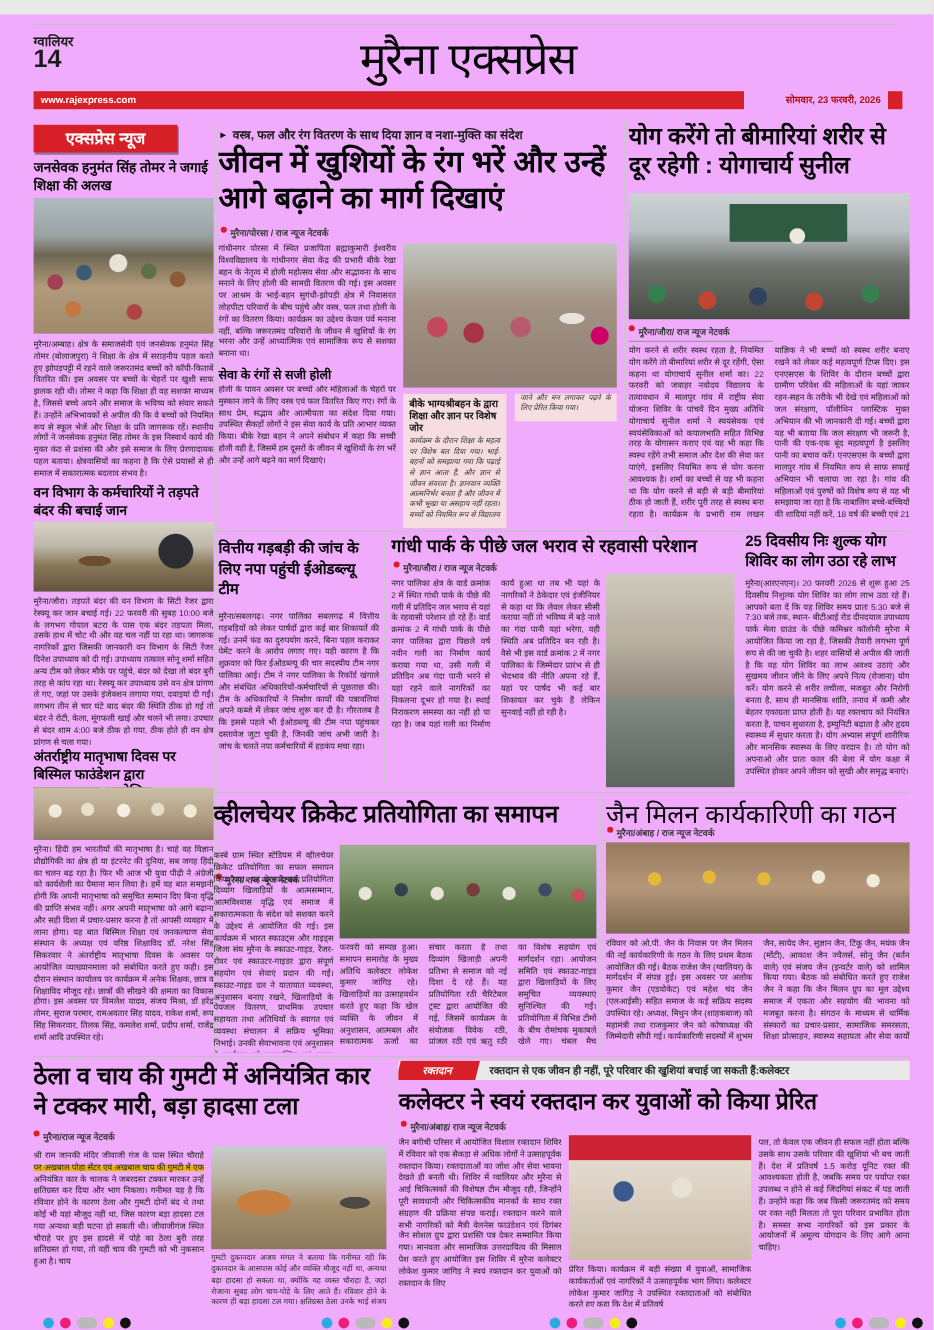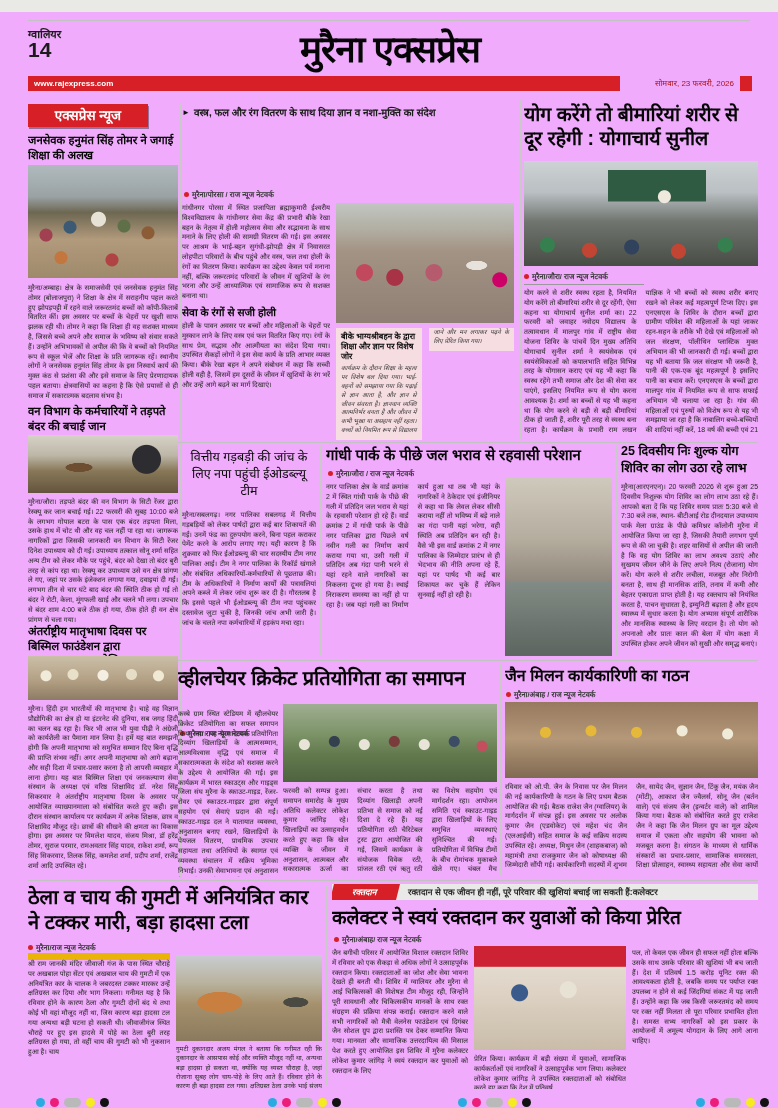--- a/index.html
+++ b/index.html
@@ -4,21 +4,21 @@
 <style>
   html,body{margin:0;padding:0;background:#e9e9e6}
   .page{position:relative;width:778px;height:1108px;margin:12px auto;background:#f0abfc;
         font-family:"Liberation Sans","DejaVu Sans",sans-serif;color:#1b1b1b;overflow:hidden}
   .abs{position:absolute}
   .hrule{position:absolute;height:0;border-top:1px solid #c2c2c0}
   .vrule{position:absolute;width:0;border-left:1px solid #c9c9c7}
   .bt{font-size:6.9px;line-height:1.42;text-align:justify;color:#262626;overflow:hidden}
   .bt-s{font-size:6.4px;line-height:1.45;text-align:justify;color:#2c2c2c;overflow:hidden}
   .hl{font-weight:bold;color:#060606;overflow:hidden}
-  .by{display:flex;align-items:center;gap:3px;font-size:7.4px;font-weight:bold;color:#3a3a3a}
+  .by{display:flex;gap:3px;font-size:7.4px;font-weight:bold;color:#3a3a3a}
   .by .dot{width:5px;height:5px;border-radius:50%;background:#d61f26;flex:none}
   .cols2{column-count:2;column-gap:9px}
   .cols3{column-count:3;column-gap:9px}
   .ribbon{background:#d61f26;color:#fff;text-align:center;font-weight:bold;box-shadow:1px 2px 0 rgba(40,40,40,.45)}
   .redbar{background:#d61f26;color:#fff;font-weight:bold;box-sizing:border-box;padding-left:6px}
   .pinkwrap{column-count:2;column-gap:7px}
   .pbx{background:#f6dde2;padding:4px 5px 5px;margin-bottom:6px;break-inside:avoid;-webkit-column-break-inside:avoid}
   .pbx .t{font-size:8.1px;font-weight:bold;line-height:1.25;margin-bottom:2px;color:#101010}
   .pbx .x{font-size:6.2px;line-height:1.42;font-style:italic;text-align:justify;color:#333}
   .ph{position:absolute;overflow:hidden;background-repeat:no-repeat;background-color:#b5af a3}
@@ -101,23 +101,23 @@
   .ph10{background-size:auto,auto,100% 20%,100% 100%;background-position:0 0,0 0,0 0,0 0}
 </style>
 </head>
 <body>
 
 <div class="page">
 
   <div class="hrule" style="left:28px;top:8px;width:722px"></div>
   <div class="abs" style="left:28px;top:14px;font-size:11px;font-weight:bold">ग्वालियर</div>
   <div class="abs" style="left:28px;top:26px;font-size:21px;font-weight:800">14</div>
-  <div class="abs" style="left:180px;top:10px;width:420px;text-align:center;font-size:37px;font-weight:700;letter-spacing:-1px;color:#060606">मुरैना एक्सप्रेस</div>
+  <div class="abs" style="left:180px;top:10px;width:420px;text-align:center;font-size:37px;font-weight:400;letter-spacing:-1px;color:#060606">मुरैना एक्सप्रेस</div>
   <div class="abs redbar" style="left:28px;top:64px;width:592px;height:15px;font-size:8px;line-height:15px">www.rajexpress.com</div>
-  <div class="abs" style="left:612px;top:64px;width:122px;height:15px;line-height:15px;font-size:8px;font-weight:normal;color:#b01116;text-align:right">सोमवार, 23 फरवरी, 2026</div>
+  <div class="abs" style="left:612px;top:64px;width:122px;height:15px;line-height:15px;font-size:8px;font-weight:bold;color:#b01116;text-align:right">सोमवार, 23 फरवरी, 2026</div>
   <div class="abs" style="left:740px;top:64px;width:12px;height:15px;background:#d61f26"></div>
 
   <div class="vrule" style="left:180px;top:92px;height:774px"></div>
   <div class="vrule" style="left:520px;top:88px;height:340px"></div>
   <div class="hrule" style="left:178px;top:430px;width:580px"></div>
   <div class="vrule" style="left:320px;top:434px;height:210px"></div>
   <div class="vrule" style="left:616px;top:434px;height:210px"></div>
   <div class="hrule" style="left:178px;top:648px;width:580px"></div>
   <div class="vrule" style="left:500px;top:652px;height:212px"></div>
   <div class="hrule" style="left:28px;top:868px;width:730px"></div>
@@ -134,20 +134,21 @@
   <div class="abs bt" style="left:28px;top:485px;width:150px;height:125px">मुरैना/जौरा। तड़पते बंदर की वन विभाग के सिटी रेंजर द्वारा रेस्क्यू कर जान बचाई गई। 22 फरवरी की सुबह 10:00 बजे के लगभग गोपाल बटरा के पास एक बंदर तड़पता मिला, उसके हाथ में चोट थी और वह चल नहीं पा रहा था। जागरूक नागरिकों द्वारा जिसकी जानकारी वन विभाग के सिटी रेंजर दिनेश उपाध्याय को दी गई। उपाध्याय तत्काल सोनू शर्मा सहित अन्य टीम को लेकर मौके पर पहुंचे, बंदर को देखा तो बंदर बुरी तरह से कांप रहा था। रेस्क्यू कर उपाध्याय उसे वन क्षेत्र प्रांगण ले गए, जहां पर उसके इंजेक्शन लगाया गया, दवाइयां दी गईं। लगभग तीन से चार घंटे बाद बंदर की स्थिति ठीक हो गई तो बंदर ने रोटी, केला, मूंगफली खाई और चलने भी लगा। उपचार से बंदर शाम 4:00 बजे ठीक हो गया, ठीक होते ही वन क्षेत्र प्रांगण से चला गया।</div>
 
   <div class="abs hl" style="left:28px;top:612px;width:150px;font-size:11.3px;line-height:1.3">अंतर्राष्ट्रीय मातृभाषा दिवस पर बिस्मिल फाउंडेशन द्वारा व्याख्यानमाला आयोजित</div>
   <div class="ph ph3" style="left:28px;top:644px;width:150px;height:44px"></div>
   <div class="abs bt" style="left:28px;top:692px;width:150px;height:170px">मुरैना। हिंदी हम भारतीयों की मातृभाषा है। चाहे वह विज्ञान प्रौद्योगिकी का क्षेत्र हो या इंटरनेट की दुनिया, सब जगह हिंदी का चलन बढ़ रहा है। फिर भी आज भी युवा पीढ़ी ने अंग्रेजी को कार्यशैली का पैमाना मान लिया है। हमें यह बात समझनी होगी कि अपनी मातृभाषा को समुचित सम्मान दिए बिना वृद्धि की प्राप्ति संभव नहीं। अगर अपनी मातृभाषा को आगे बढ़ाना और सही दिशा में प्रचार-प्रसार करना है तो आपसी व्यवहार में लाना होगा। यह बात बिस्मिल शिक्षा एवं जनकल्याण सेवा संस्थान के अध्यक्ष एवं वरिष्ठ शिक्षाविद डॉ. नरेश सिंह सिकरवार ने अंतर्राष्ट्रीय मातृभाषा दिवस के अवसर पर आयोजित व्याख्यानमाला को संबोधित करते हुए कही। इस दौरान संस्थान कार्यालय पर कार्यक्रम में अनेक शिक्षक, छात्र व शिक्षाविद मौजूद रहे। छात्रों की सीखने की क्षमता का विकास होगा। इस अवसर पर विमलेश यादव, संजय मिश्रा, डॉ हरेंद्र तोमर, सुराज परमार, रामअवतार सिंह यादव, राकेश शर्मा, रूप सिंह सिकरवार, तिलक सिंह, कमलेश शर्मा, प्रदीप शर्मा, राजेंद्र शर्मा आदि उपस्थित रहे।</div>
 
   <div class="abs" style="left:182px;top:93px;width:332px;display:flex;align-items:center;gap:4px">
     <span style="font-size:8px;color:#111">►</span>
     <span style="font-size:10px;font-weight:bold;color:#1a1a1a">वस्त्र, फल और रंग वितरण के साथ दिया ज्ञान व नशा-मुक्ति का संदेश</span>
   </div>
+  <div class="abs hl" style="left:182px;top:108px;width:334px;font-size:25px;font-weight:800;line-height:1.2">जीवन में खुशियों के रंग भरें और उन्हें आगे बढ़ाने का मार्ग दिखाएं</div>
   <div class="abs by" style="left:184px;top:177px;width:180px">
     <span class="dot"></span>
     <span>मुरैना/पोरसा / राज न्यूज नेटवर्क</span>
   </div>
   <div class="abs" style="left:182px;top:191px;width:148px;height:236px;overflow:hidden">
     <div class="bt">गांधीनगर पोरसा में स्थित प्रजापिता ब्रह्माकुमारी ईश्वरीय विश्वविद्यालय के गांधीनगर सेवा केंद्र की प्रभारी बीके रेखा बहन के नेतृत्व में होली महोत्सव सेवा और सद्भावना के साथ मनाने के लिए होली की सामग्री वितरण की गई। इस अवसर पर आश्रम के भाई-बहन सुगंधी-झोपड़ी क्षेत्र में निवासरत लोहपीटा परिवारों के बीच पहुंचे और वस्त्र, फल तथा होली के रंगों का वितरण किया। कार्यक्रम का उद्देश्य केवल पर्व मनाना नहीं, बल्कि जरूरतमंद परिवारों के जीवन में खुशियों के रंग भरना और उन्हें आध्यात्मिक एवं सामाजिक रूप से सशक्त बनाना था।</div>
     <div style="font-size:10.5px;font-weight:bold;margin:4px 0 2px;color:#060606">सेवा के रंगों से सजी होली</div>
     <div class="bt">होली के पावन अवसर पर बच्चों और महिलाओं के चेहरों पर मुस्कान लाने के लिए वस्त्र एवं फल वितरित किए गए। रंगों के साथ प्रेम, सद्भाव और आत्मीयता का संदेश दिया गया। उपस्थित सैकड़ों लोगों ने इस सेवा कार्य के प्रति आभार व्यक्त किया। बीके रेखा बहन ने अपने संबोधन में कहा कि सच्ची होली वही है, जिसमें हम दूसरों के जीवन में खुशियों के रंग भरें और उन्हें आगे बढ़ने का मार्ग दिखाएं।</div>
   </div>
   <div class="ph ph4" style="left:336px;top:191px;width:178px;height:120px"></div>
@@ -160,21 +161,21 @@
     </div>
 
   </div>
   <div class="ph ph5" style="left:524px;top:149px;width:234px;height:105px"></div>
   <div class="abs by" style="left:524px;top:259px;width:120px;border-bottom:1px solid #9a9a9a;padding-bottom:3px">
     <span class="dot"></span>
     <span>मुरैना/जौरा/ राज न्यूज नेटवर्क</span>
   </div>
   <div class="abs bt cols2" style="left:524px;top:276px;width:234px;height:150px">योग करने से शरीर स्वस्थ रहता है, नियमित योग करेंगे तो बीमारियां शरीर से दूर रहेंगी, ऐसा कहना था योगाचार्य सुनील शर्मा का। 22 फरवरी को जवाहर नवोदय विद्यालय के तत्वावधान में मालपुर गांव में राष्ट्रीय सेवा योजना शिविर के पांचवें दिन मुख्य अतिथि योगाचार्य सुनील शर्मा ने स्वयंसेवक एवं स्वयंसेविकाओं को कपालभाति सहित विभिन्न तरह के योगासन कराए एवं यह भी कहा कि स्वस्थ रहेंगे तभी समाज और देश की सेवा कर पाएंगे, इसलिए नियमित रूप से योग करना आवश्यक है। शर्मा का बच्चों से यह भी कहना था कि योग करने से बड़ी से बड़ी बीमारियां ठीक हो जाती हैं, शरीर पूरी तरह से स्वस्थ बना रहता है। कार्यक्रम के प्रभारी राम लखन याज्ञिक ने भी बच्चों को स्वस्थ शरीर बनाए रखने को लेकर कई महत्वपूर्ण टिप्स दिए। इस एनएसएस के शिविर के दौरान बच्चों द्वारा ग्रामीण परिवेश की महिलाओं के यहां जाकर रहन-सहन के तरीके भी देखे एवं महिलाओं को जल संरक्षण, पॉलीथिन प्लास्टिक मुक्त अभियान की भी जानकारी दी गई। बच्चों द्वारा यह भी बताया कि जल संरक्षण भी जरूरी है, पानी की एक-एक बूंद महत्वपूर्ण है इसलिए पानी का बचाव करें। एनएसएस के बच्चों द्वारा मालपुर गांव में नियमित रूप से साफ सफाई अभियान भी चलाया जा रहा है। गांव की महिलाओं एवं पुरुषों को विशेष रूप से यह भी समझाया जा रहा है कि नाबालिग बच्चे-बच्चियों की शादियां नहीं करें, 18 वर्ष की बच्ची एवं 21 वर्ष का बच्चा होने पर ही शादी करें। शिविर के दौरान बच्चों द्वारा अपने हाथों से ही खाना भी बनाया जा रहा है।</div>
 
-  <div class="abs hl" style="left:182px;top:437px;width:134px;text-align:center;font-size:12.5px;font-weight:400;line-height:1.35">वित्तीय गड़बड़ी की जांच के लिए नपा पहुंची ईओडब्ल्यू टीम</div>
+  <div class="abs hl" style="left:182px;top:437px;width:134px;text-align:left;font-size:12.5px;font-weight:700;line-height:1.35">वित्तीय गड़बड़ी की जांच के लिए नपा पहुंची ईओडब्ल्यू टीम</div>
   <div class="abs bt" style="left:182px;top:498px;width:134px;height:146px">मुरैना/सबलगढ़। नगर पालिका सबलगढ़ में वित्तीय गड़बड़ियों को लेकर पार्षदों द्वारा कई बार शिकायतें की गईं। उनमें फंड का दुरुपयोग करने, बिना पहल कराकर पेमेंट करने के आरोप लगाए गए। यही कारण है कि शुक्रवार को फिर ईओडब्ल्यू की चार सदस्यीय टीम नगर पालिका आई। टीम ने नगर पालिका के रिकॉर्ड खंगाले और संबंधित अधिकारियों-कर्मचारियों से पूछताछ की। टीम के अधिकारियों ने निर्माण कार्यों की पत्रावलियां अपने कब्जे में लेकर जांच शुरू कर दी है। गौरतलब है कि इससे पहले भी ईओडब्ल्यू की टीम नपा पहुंचकर दस्तावेज जुटा चुकी है, जिनकी जांच अभी जारी है। जांच के चलते नपा कर्मचारियों में हड़कंप मचा रहा।</div>
 
   <div class="abs hl" style="left:326px;top:432px;width:288px;font-size:15px;font-weight:800;white-space:nowrap">गांधी पार्क के पीछे जल भराव से रहवासी परेशान</div>
   <div class="abs by" style="left:328px;top:456px;width:160px">
     <span class="dot"></span>
     <span>मुरैना/जौरा / राज न्यूज नेटवर्क</span>
   </div>
   <div class="abs bt cols2" style="left:326px;top:470px;width:174px;height:174px">नगर पालिका क्षेत्र के वार्ड क्रमांक 2 में स्थित गांधी पार्क के पीछे की गली में प्रतिदिन जल भराव से यहां के रहवासी परेशान हो रहे हैं। वार्ड क्रमांक 2 में गांधी पार्क के पीछे नगर पालिका द्वारा पिछले वर्ष नवीन गली का निर्माण कार्य कराया गया था, उसी गली में प्रतिदिन अब गंदा पानी भरने से यहां रहने वाले नागरिकों का निकलना दूभर हो गया है। स्थाई निराकरण समस्या का नहीं हो पा रहा है। जब यहां गली का निर्माण कार्य हुआ था तब भी यहां के नागरिकों ने ठेकेदार एवं इंजीनियर से कहा था कि लेवल लेकर सीसी कराया नहीं तो भविष्य में बड़े नाले का गंदा पानी यहां भरेगा, वही स्थिति अब प्रतिदिन बन रही है। वैसे भी इस वार्ड क्रमांक 2 में नगर पालिका के जिम्मेदार प्रारंभ से ही भेदभाव की नीति अपना रहे हैं, यहां पर पार्षद भी कई बार शिकायत कर चुके हैं लेकिन सुनवाई नहीं हो रही है।</div>
   <div class="ph ph6" style="left:505px;top:466px;width:107px;height:178px"></div>
 
@@ -183,30 +184,30 @@
 
   <div class="abs hl" style="left:178px;top:652px;width:320px;font-size:20px;font-weight:800;white-space:nowrap">व्हीलचेयर क्रिकेट प्रतियोगिता का समापन</div>
   <div class="abs by" style="left:180px;top:716px;width:110px">
     <span class="dot"></span>
     <span>मुरैना/ राज न्यूज नेटवर्क</span>
   </div>
   <div class="abs bt" style="left:178px;top:697px;width:100px;height:168px">कस्बे ग्राम स्थित स्टेडियम में व्हीलचेयर क्रिकेट प्रतियोगिता का सफल समापन किया गया। यह प्रेरणादायक प्रतियोगिता दिव्यांग खिलाड़ियों के आत्मसम्मान, आत्मविश्वास वृद्धि एवं समाज में सकारात्मकता के संदेश को सशक्त करने के उद्देश्य से आयोजित की गई। इस कार्यक्रम में भारत स्काउट्स और गाइड्स जिला संघ मुरैना के स्काउट-गाइड, रेंजर-रोवर एवं स्काउटर-गाइडर द्वारा संपूर्ण सहयोग एवं सेवाएं प्रदान की गईं। स्काउट-गाइड दल ने यातायात व्यवस्था, अनुशासन बनाए रखने, खिलाड़ियों के पेयजल वितरण, प्राथमिक उपचार सहायता तथा अतिथियों के स्वागत एवं व्यवस्था संचालन में सक्रिय भूमिका निभाई। उनकी सेवाभावना एवं अनुशासन ने कार्यक्रम को सुव्यवस्थित एवं सफल बनाने में महत्वपूर्ण योगदान दिया। प्रतियोगिता का समापन दिनांक 22</div>
   <div class="ph ph7" style="left:283px;top:692px;width:214px;height:78px"></div>
   <div class="abs bt cols3" style="left:283px;top:774px;width:214px;height:91px">फरवरी को सम्पन्न हुआ। समापन समारोह के मुख्य अतिथि कलेक्टर लोकेश कुमार जांगिड़ रहे। खिलाड़ियों का उत्साहवर्धन करते हुए कहा कि खेल व्यक्ति के जीवन में अनुशासन, आत्मबल और सकारात्मक ऊर्जा का संचार करता है तथा दिव्यांग खिलाड़ी अपनी प्रतिभा से समाज को नई दिशा दे रहे हैं। यह प्रतियोगिता रठी चैरिटेबल ट्रस्ट द्वारा आयोजित की गई, जिसमें कार्यक्रम के संयोजक विवेक रठी, प्रांजल रठी एवं ऋतु रठी का विशेष सहयोग एवं मार्गदर्शन रहा। आयोजन समिति एवं स्काउट-गाइड द्वारा खिलाड़ियों के लिए समुचित व्यवस्थाएं सुनिश्चित की गईं। प्रतियोगिता में विभिन्न टीमों के बीच रोमांचक मुकाबले खेले गए। चंबल मैच मध्यप्रदेश एवं उत्तर प्रदेश के मध्य खेला गया, जिसमें उत्तर प्रदेश की टीम विजयी रही। विजेता एवं उपविजेता टीमों को मुख्य अतिथि कलेक्टर महोदय श्री लोकेश कुमार जांगिड़ द्वारा ट्रॉफी एवं प्रमाण-पत्र प्रदान कर सम्मानित किया गया।</div>
 
-  <div class="abs hl" style="left:505px;top:652px;width:253px;font-size:16px;font-weight:700;white-space:nowrap">जैन मिलन कार्यकारिणी का गठन</div>
+  <div class="abs hl" style="left:505px;top:652px;width:253px;font-size:21px;font-weight:400;white-space:nowrap">जैन मिलन कार्यकारिणी का गठन</div>
   <div class="abs by" style="left:506px;top:677px;width:130px">
     <span class="dot"></span>
     <span>मुरैना/अंबाह / राज न्यूज नेटवर्क</span>
   </div>
   <div class="ph ph8" style="left:505px;top:690px;width:253px;height:76px"></div>
   <div class="abs bt cols2" style="left:505px;top:770px;width:253px;height:95px">रविवार को ओ.पी. जैन के निवास पर जैन मिलन की नई कार्यकारिणी के गठन के लिए प्रथम बैठक आयोजित की गई। बैठक राजेश जैन (ग्वालियर) के मार्गदर्शन में संपन्न हुई। इस अवसर पर अलोक कुमार जैन (एडवोकेट) एवं महेश चंद जैन (एलआईसी) सहित समाज के कई सक्रिय सदस्य उपस्थित रहे। अध्यक्ष, मिथुन जैन (शाहकबाज) को महामंत्री तथा राजकुमार जैन को कोषाध्यक्ष की जिम्मेदारी सौंपी गई। कार्यकारिणी सदस्यों में शुभम जैन, सायेद जैन, सुज्ञान जैन, टिंकू जैन, मयंक जैन (मोंटी), आकाश जैन ज्वैलर्स, सोनू जैन (बर्तन वाले) एवं संजय जैन (इन्वर्टर वाले) को शामिल किया गया। बैठक को संबोधित करते हुए राजेश जैन ने कहा कि जैन मिलन ग्रुप का मूल उद्देश्य समाज में एकता और सहयोग की भावना को मजबूत करना है। संगठन के माध्यम से धार्मिक संस्कारों का प्रचार-प्रसार, सामाजिक समरसता, शिक्षा प्रोत्साहन, स्वास्थ्य सहायता और सेवा कार्यों को प्राथमिकता दी जाएगी। युवाओं को आगे आकर नेतृत्व करने और समाज को नई दिशा देने का आह्वान किया गया। बैठक का उद्देश्य जैन समाज को संगठित, सक्रिय और सेवा कार्यों में अग्रणी बनाने की दिशा में ठोस पहल करना था।</div>
 
   <div class="abs hl" style="left:28px;top:873px;width:296px;font-size:20px;font-weight:800;line-height:1.25">ठेला व चाय की गुमटी में अनियंत्रित कार ने टक्कर मारी, बड़ा हादसा टला</div>
-  <div class="abs by" style="left:28px;top:930px;width:142px;border-bottom:7px solid #eab308;padding-bottom:1px">
+  <div class="abs by" style="left:28px;top:930px;width:142px;border-bottom:5px solid #eab308;padding-bottom:19px">
     <span class="dot"></span>
     <span>मुरैना/राज न्यूज नेटवर्क</span>
   </div>
   <div class="abs bt" style="left:28px;top:947px;width:142px;height:130px">श्री राम जानकी मंदिर जीवाजी गंज के पास स्थित चौराहे पर अखबाल पोहा सेंटर एवं अखबाल चाय की गुमटी में एक अनियंत्रित कार के चालक ने जबरदस्त टक्कर मारकर उन्हें क्षतिग्रस्त कर दिया और भाग निकला। गनीमत यह है कि रविवार होने के कारण ठेला और गुमटी दोनों बंद थे तथा कोई भी वहां मौजूद नहीं था, जिस कारण बड़ा हादसा टल गया अन्यथा बड़ी घटना हो सकती थी। जीवाजीगंज स्थित चौराहे पर हुए इस हादसे में पोहे का ठेला बुरी तरह क्षतिग्रस्त हो गया, तो वहीं चाय की गुमटी को भी नुकसान हुआ है। चाय</div>
   <div class="ph ph9" style="left:176px;top:943px;width:146px;height:86px"></div>
   <div class="abs bt-s" style="left:176px;top:1032px;width:146px;height:45px">गुमटी दुकानदार अजय मंगल ने बताया कि गनीमत रही कि दुकानदार के आसपास कोई और व्यक्ति मौजूद नहीं था, अन्यथा बड़ा हादसा हो सकता था, क्योंकि यह व्यस्त चौराहा है, जहां रोजाना सुबह लोग चाय-पोहे के लिए आते हैं। रविवार होने के कारण ही बड़ा हादसा टल गया। क्षतिग्रस्त ठेला उनके भाई संजय मंगल का है।</div>
 
   <div class="abs kickbar" style="left:332px;top:872px;width:426px">
     <span class="tag">रक्तदान</span>
     <span class="kicktxt">रक्तदान से एक जीवन ही नहीं, पूरे परिवार की खुशियां बचाई जा सकती हैं:कलेक्टर</span>

